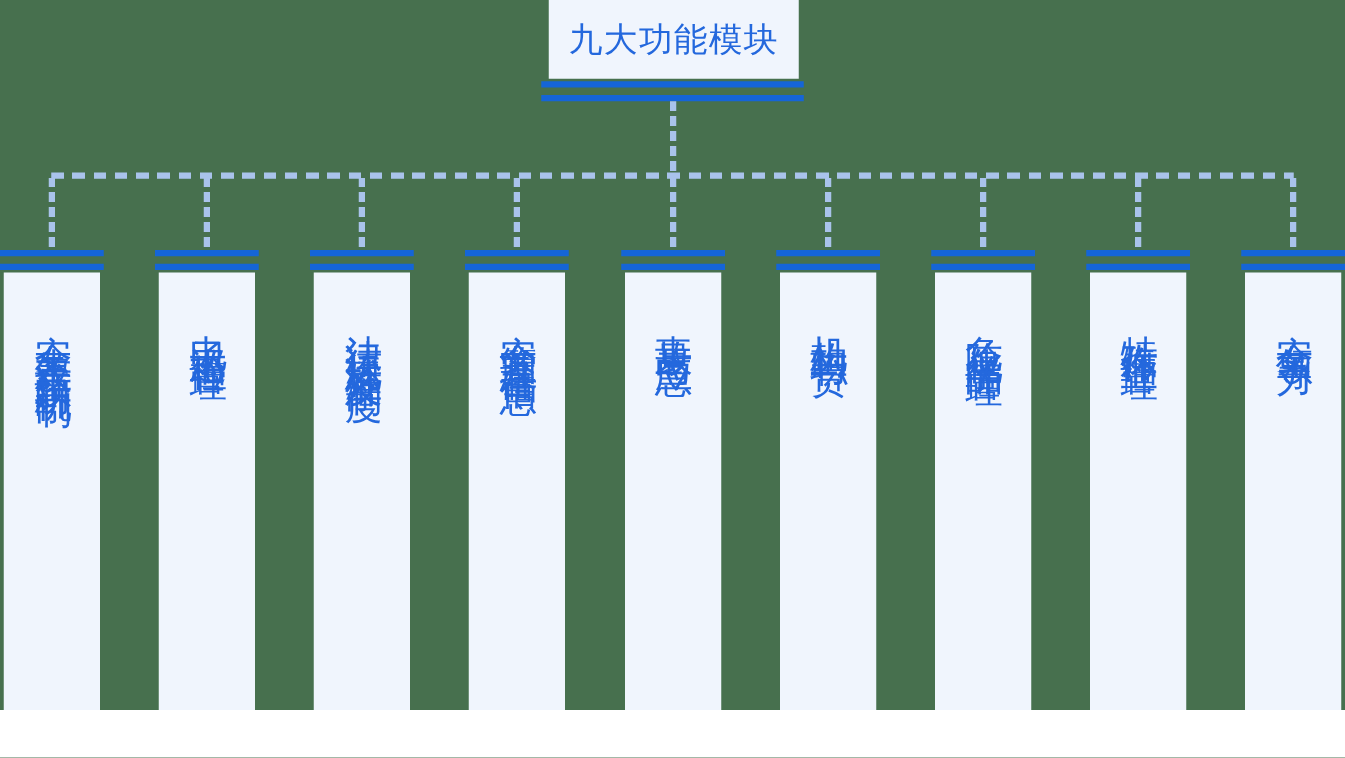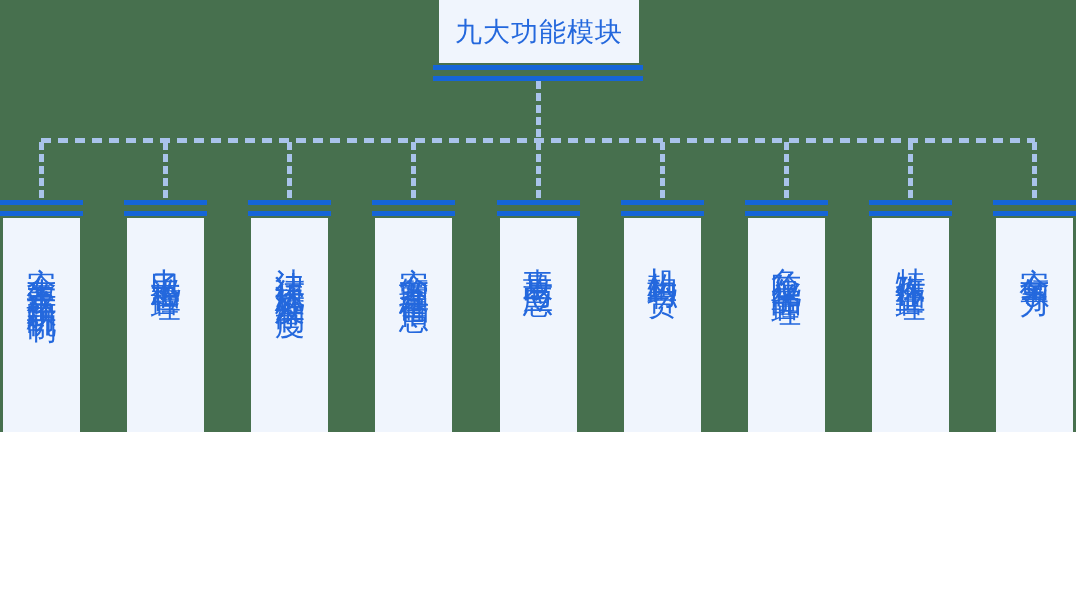--- a/index.html
+++ b/index.html
@@ -1,18 +1,18 @@
 <!DOCTYPE html>
 <html><head>
 <meta charset="utf-8">
 <style>
   html,body{margin:0;padding:0;}
   .canvas{
     position:relative;
-    width:1076px;height:432px;
+    width:1076px;height:568px;
     background:var(--bg,#47704e);
     overflow:hidden;
     font-family:Liberation Serif, serif;
   }
   
   .root-box{
     position:absolute;left:439px;top:0;width:200px;height:63px;
     background:var(--box-bg,#f0f5fd);
     display:flex;align-items:center;justify-content:center;
     font-size:27px;letter-spacing:1px;font-weight:500;

